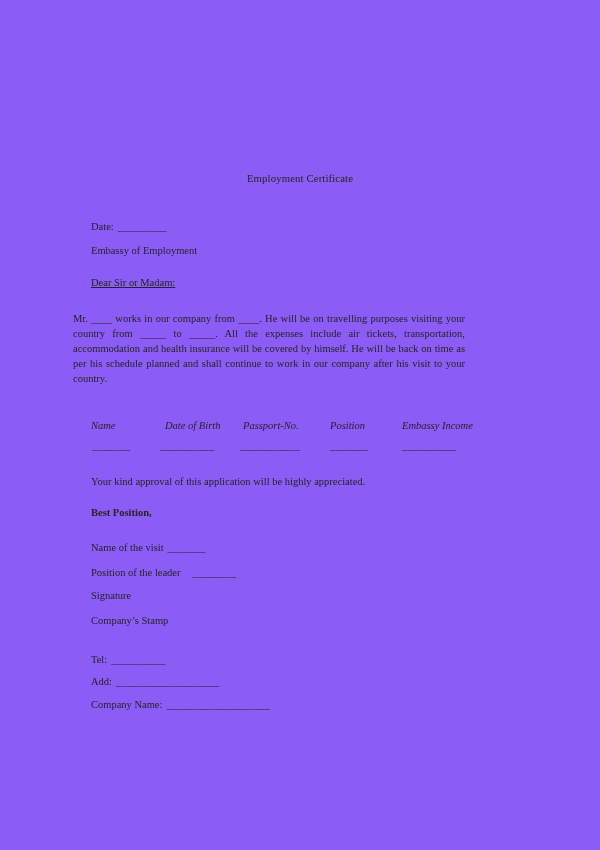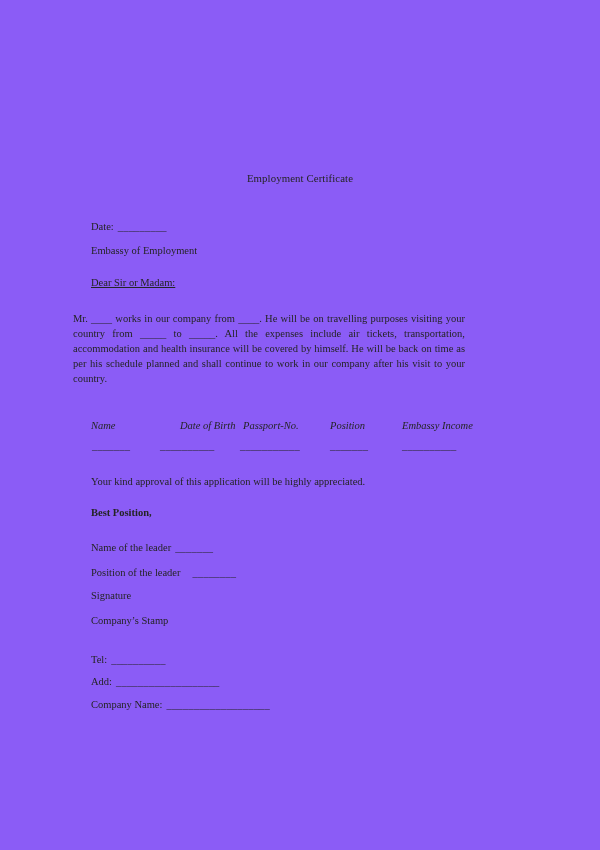--- a/index.html
+++ b/index.html
@@ -35,21 +35,21 @@
     left: 73px;
     width: 392px;
     text-align: justify;
     line-height: 15px;
   }
 
   .table-row { left: 91px; width: 392px; height: 16px; }
   .t-headers { top: 420px; }
   .t-blanks  { top: 440px; }
   .tcell { position: absolute; top: 0; white-space: nowrap; font-style: italic; }
-  .hc0 { left: 0; }   .hc1 { left: 74px; margin-left: 15px; }  .hc2 { left: 152px; }
+  .hc0 { left: 0; }   .hc1 { left: 74px; }  .hc2 { left: 152px; }
   .hc3 { left: 239px; } .hc4 { left: 311px; }
   .bc0 { left: 1px; } .bc1 { left: 69px; }  .bc2 { left: 149px; }
   .bc3 { left: 239px; } .bc4 { left: 311px; }
 
   .l-approval { top: 474px; }
   .l-closing  { top: 505px; font-weight: bold; }
   .l-leader-name     { top: 540px; }
   .l-leader-position { top: 565px; }
   .l-signature       { top: 588px; }
   .l-stamp           { top: 613px; }
@@ -88,21 +88,21 @@
     <span class="tcell blank bc2">___________</span>
     <span class="tcell blank bc3">_______</span>
     <span class="tcell blank bc4">__________</span>
   </div>
 
   <div class="abs line content-left l-approval">Your kind approval of this application will be highly appreciated.</div>
 
   <div class="abs line content-left l-closing">Best Position,</div>
 
   <div class="abs line content-left l-leader-name">
-    <span>Name of the leader</span><span class="blank gap-sm">_______</span>
+    <span>Name of the visit</span><span class="blank gap-sm">_______</span>
   </div>
 
   <div class="abs line content-left l-leader-position">
     <span>Position of the leader</span><span class="blank gap-md">________</span>
   </div>
 
   <div class="abs line content-left l-signature">Signature</div>
 
   <div class="abs line content-left l-stamp">Company’s Stamp</div>
 

